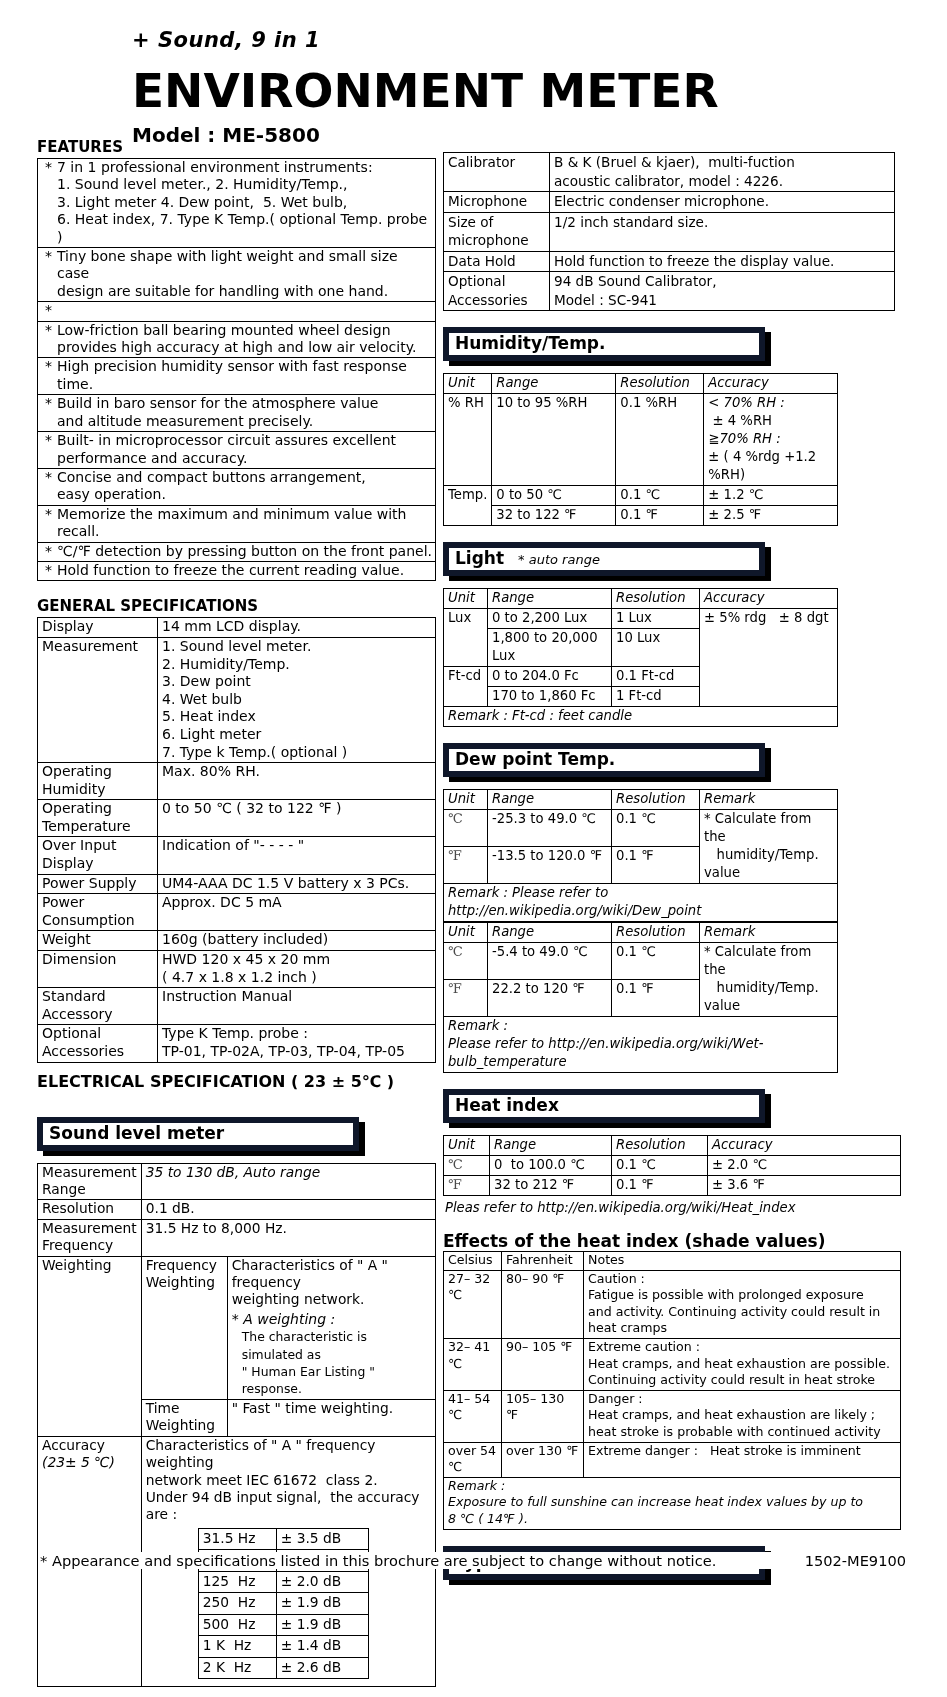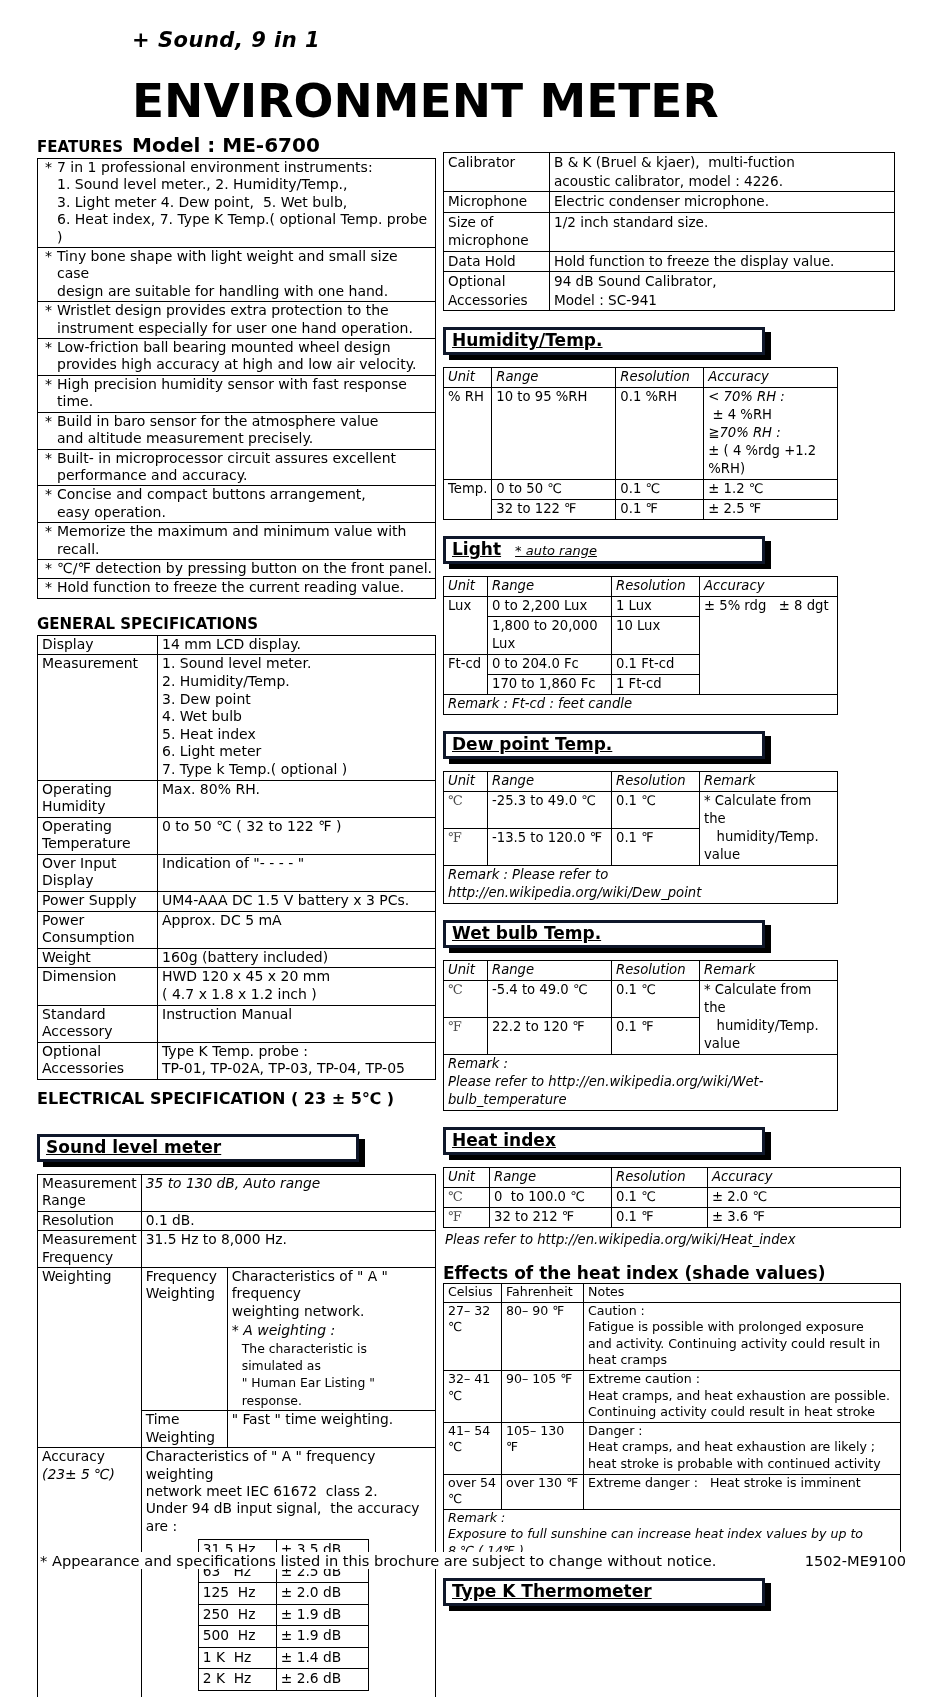--- a/index.html
+++ b/index.html
@@ -7,21 +7,21 @@
   body {
     width:947px; height:1697px; background:#fff; color:#000;
     font-family:"DejaVu Sans", sans-serif; position:relative; overflow:hidden;
   }
   .pre { white-space:pre-wrap; }
   .it { font-style:italic; }
 
   
   .hdr { position:absolute; left:132px; top:28px; }
   .tagline { font-size:21px; font-weight:bold; font-style:italic; letter-spacing:0.5px; }
-  .title { font-size:47px; font-weight:bold; letter-spacing:0px; line-height:1.05; margin-top:24px; }
+  .title { font-size:47px; font-weight:bold; letter-spacing:0px; line-height:1.05; margin-top:14px; }
   .model { font-size:20px; font-weight:bold; margin-top:8px; }
 
   
   .col-left  { position:absolute; left:37px;  top:138px; width:399px; }
   .col-right { position:absolute; left:443px; top:152px; width:462px; }
 
   .h-small { font-size:15px; font-weight:bold; margin:0 0 2px 0; }
   .h-elec  { font-size:16px; font-weight:bold; margin:9px 0 10px 0; }
   .h-big   { font-size:17px; font-weight:bold; margin:16px 0 0 0; }
 
@@ -35,22 +35,22 @@
   
   table { border-collapse:collapse; background:#fff; }
   td, th { border:1px solid #000; vertical-align:top; padding:0px 4px 1px 4px; text-align:left; font-weight:normal; }
 
   .spec-table { width:100%; font-size:14px; line-height:17.6px; margin-top:2px; }
   .spec-table td.lbl { width:120px; }
 
   
   .secbox {
     display:inline-block; min-width:322px; background:#fff;
-    border:3px solid #0f172a; padding:0px 8px 2px 6px;
-    box-shadow:6px 5px 0 #000; margin:16px 0 12px 0;text-decoration:underline;
+    border:6px solid #0f172a; padding:0px 8px 2px 6px;
+    box-shadow:6px 5px 0 #000; margin:16px 0 12px 0;
   }
   .secbox .t { font-size:17px; font-weight:bold; }
   .secbox .note { font-size:13px; font-style:italic; margin-left:14px; }
 
   
   .rtab { width:395px; font-size:13.2px; line-height:18px; }
   .rtab th { font-style:italic; }
   .rtab .c-unit { width:44px; }
   .rtab .c-range { width:124px; }
   .rtab .c-res { width:88px; }
@@ -83,43 +83,41 @@
 
   
   .footer { position:absolute; left:40px; top:1552px; width:866px; display:flex; justify-content:space-between; font-size:14.6px; background:#fff; }
 </style>
 </head>
 <body>
 
 <div class="hdr">
   <div class="tagline">+ Sound, 9 in 1</div>
   <div class="title">ENVIRONMENT METER</div>
-  <div class="model">Model : ME-6700</div>
+  <div class="model">Model : ME-5800</div>
 </div>
 
 <div class="col-left">
 
   <div class="h-small">FEATURES</div>
   <div class="feat-box">
     <div class="feat-row">
         <span class="star">*</span>
         <div class="ftext pre">7 in 1 professional environment instruments:
 1. Sound level meter., 2. Humidity/Temp.,
 3. Light meter 4. Dew point,  5. Wet bulb,
 6. Heat index, 7. Type K Temp.( optional Temp. probe )</div>
       </div>
     <div class="feat-row">
         <span class="star">*</span>
         <div class="ftext pre">Tiny bone shape with light weight and small size case
 design are suitable for handling with one hand.</div>
       </div>
     <div class="feat-row">
         <span class="star">*</span>
-        <div class="ftext pre">Wristlet design provides extra protection to the
-instrument especially for user one hand operation.</div>
       </div>
     <div class="feat-row">
         <span class="star">*</span>
         <div class="ftext pre">Low-friction ball bearing mounted wheel design
 provides high accuracy at high and low air velocity.</div>
       </div>
     <div class="feat-row">
         <span class="star">*</span>
         <div class="ftext pre">High precision humidity sensor with fast response time.</div>
       </div>
@@ -421,21 +419,20 @@
           <td class="u">℉</td>
           <td>-13.5 to 120.0 ℉</td>
           <td>0.1 ℉</td>
         </tr>
     <tr>
           <td colspan="4" class="remark-cell pre">Remark : Please refer to http://en.wikipedia.org/wiki/Dew_point</td>
         </tr>
   </tbody>
     </table>
 
-  <div class="secbox"><span class="t">Wet bulb Temp.</span></div>
   <table class="rtab">
     <tbody>
         <tr>
           <th class="c-unit">Unit</th>
           <th class="c-range">Range</th>
           <th class="c-res">Resolution</th>
           <th>Remark</th>
         </tr>
     <tr>
           <td class="u">℃</td>

